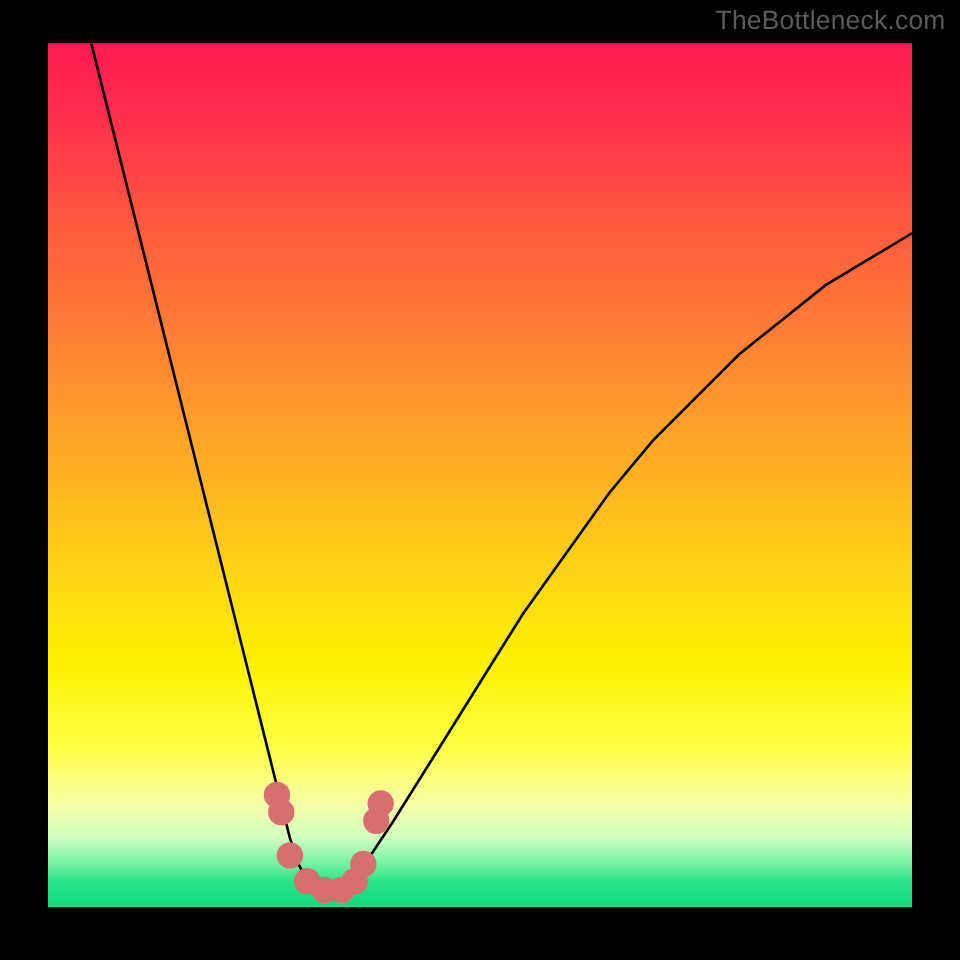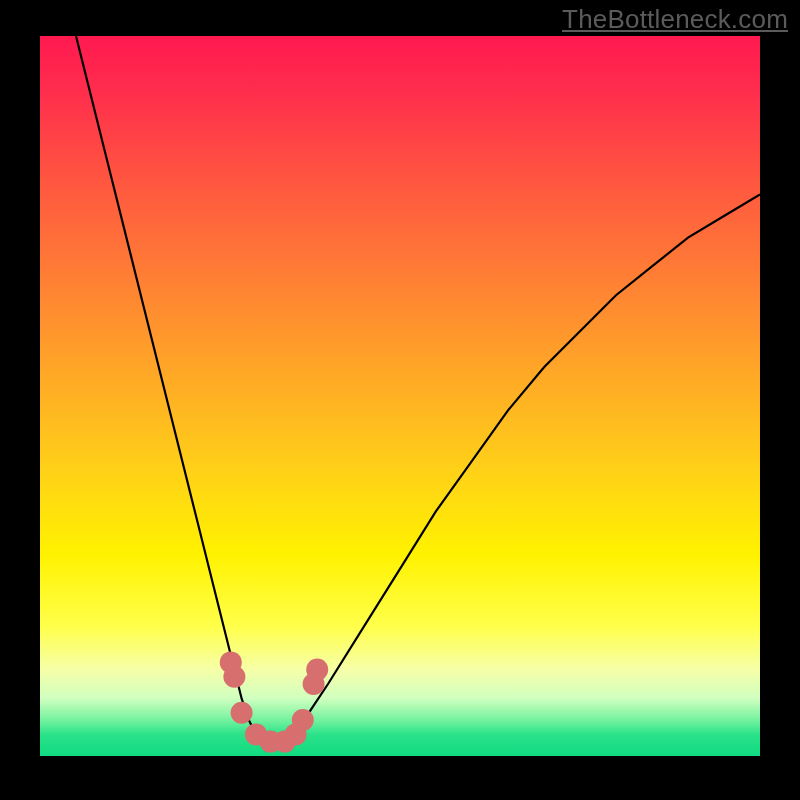--- a/index.html
+++ b/index.html
@@ -14,25 +14,24 @@
   .frame {
     position: absolute;
     left: 0; top: 0;
     width: 800px; height: 800px;
     background: #000;
   }
   .attribution {
     position: absolute;
     right: 12px;
     top: 4px;
-    font-size: 26px;
+    font-size: 22px;
     color: #5b5b5b;
     letter-spacing: 0.2px;
     font-weight: 500;
-    text-decoration: underline;
   }
   .plot-area {
     position: absolute;
     left: 40px;
     top: 36px;
     width: 720px;
     height: 720px;
     
     background: linear-gradient(
       to bottom,

